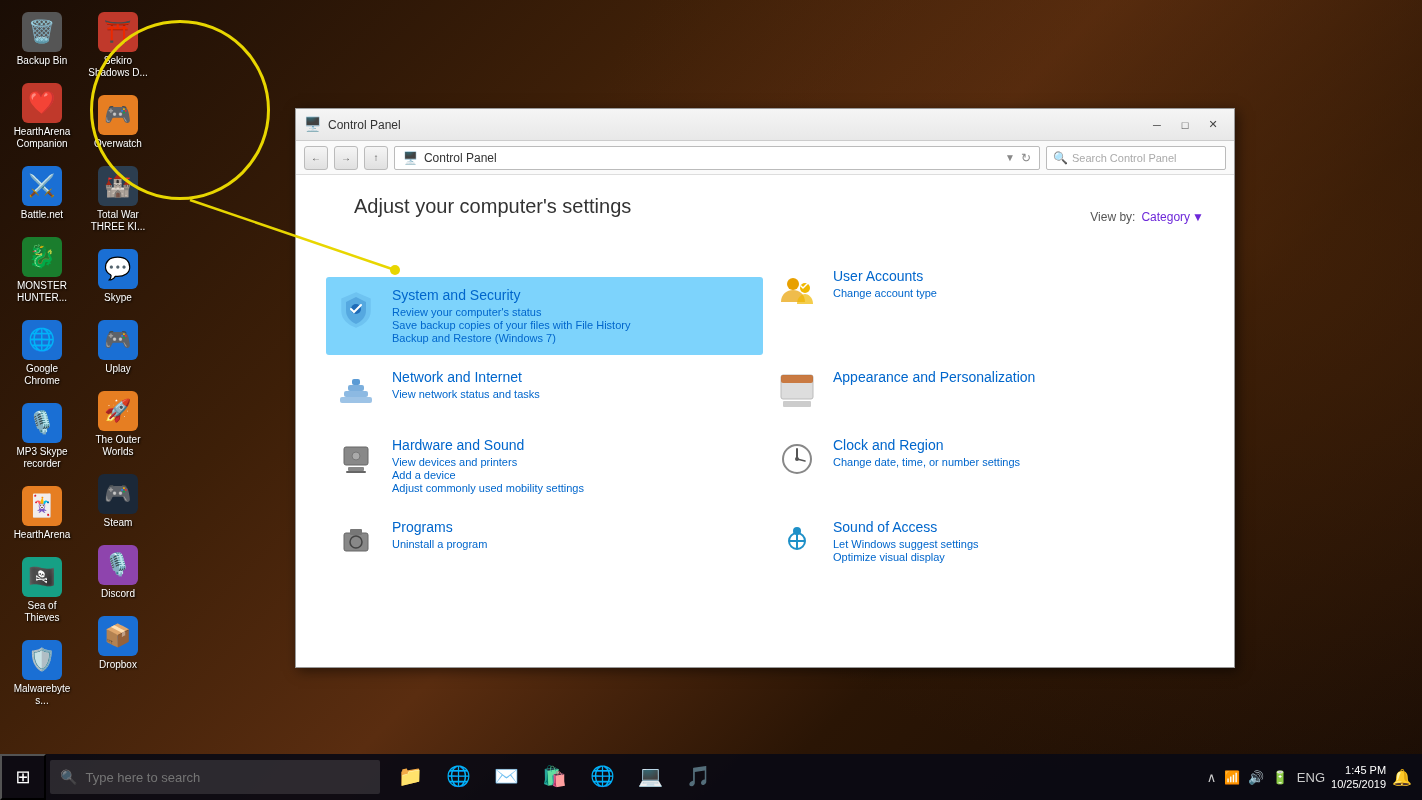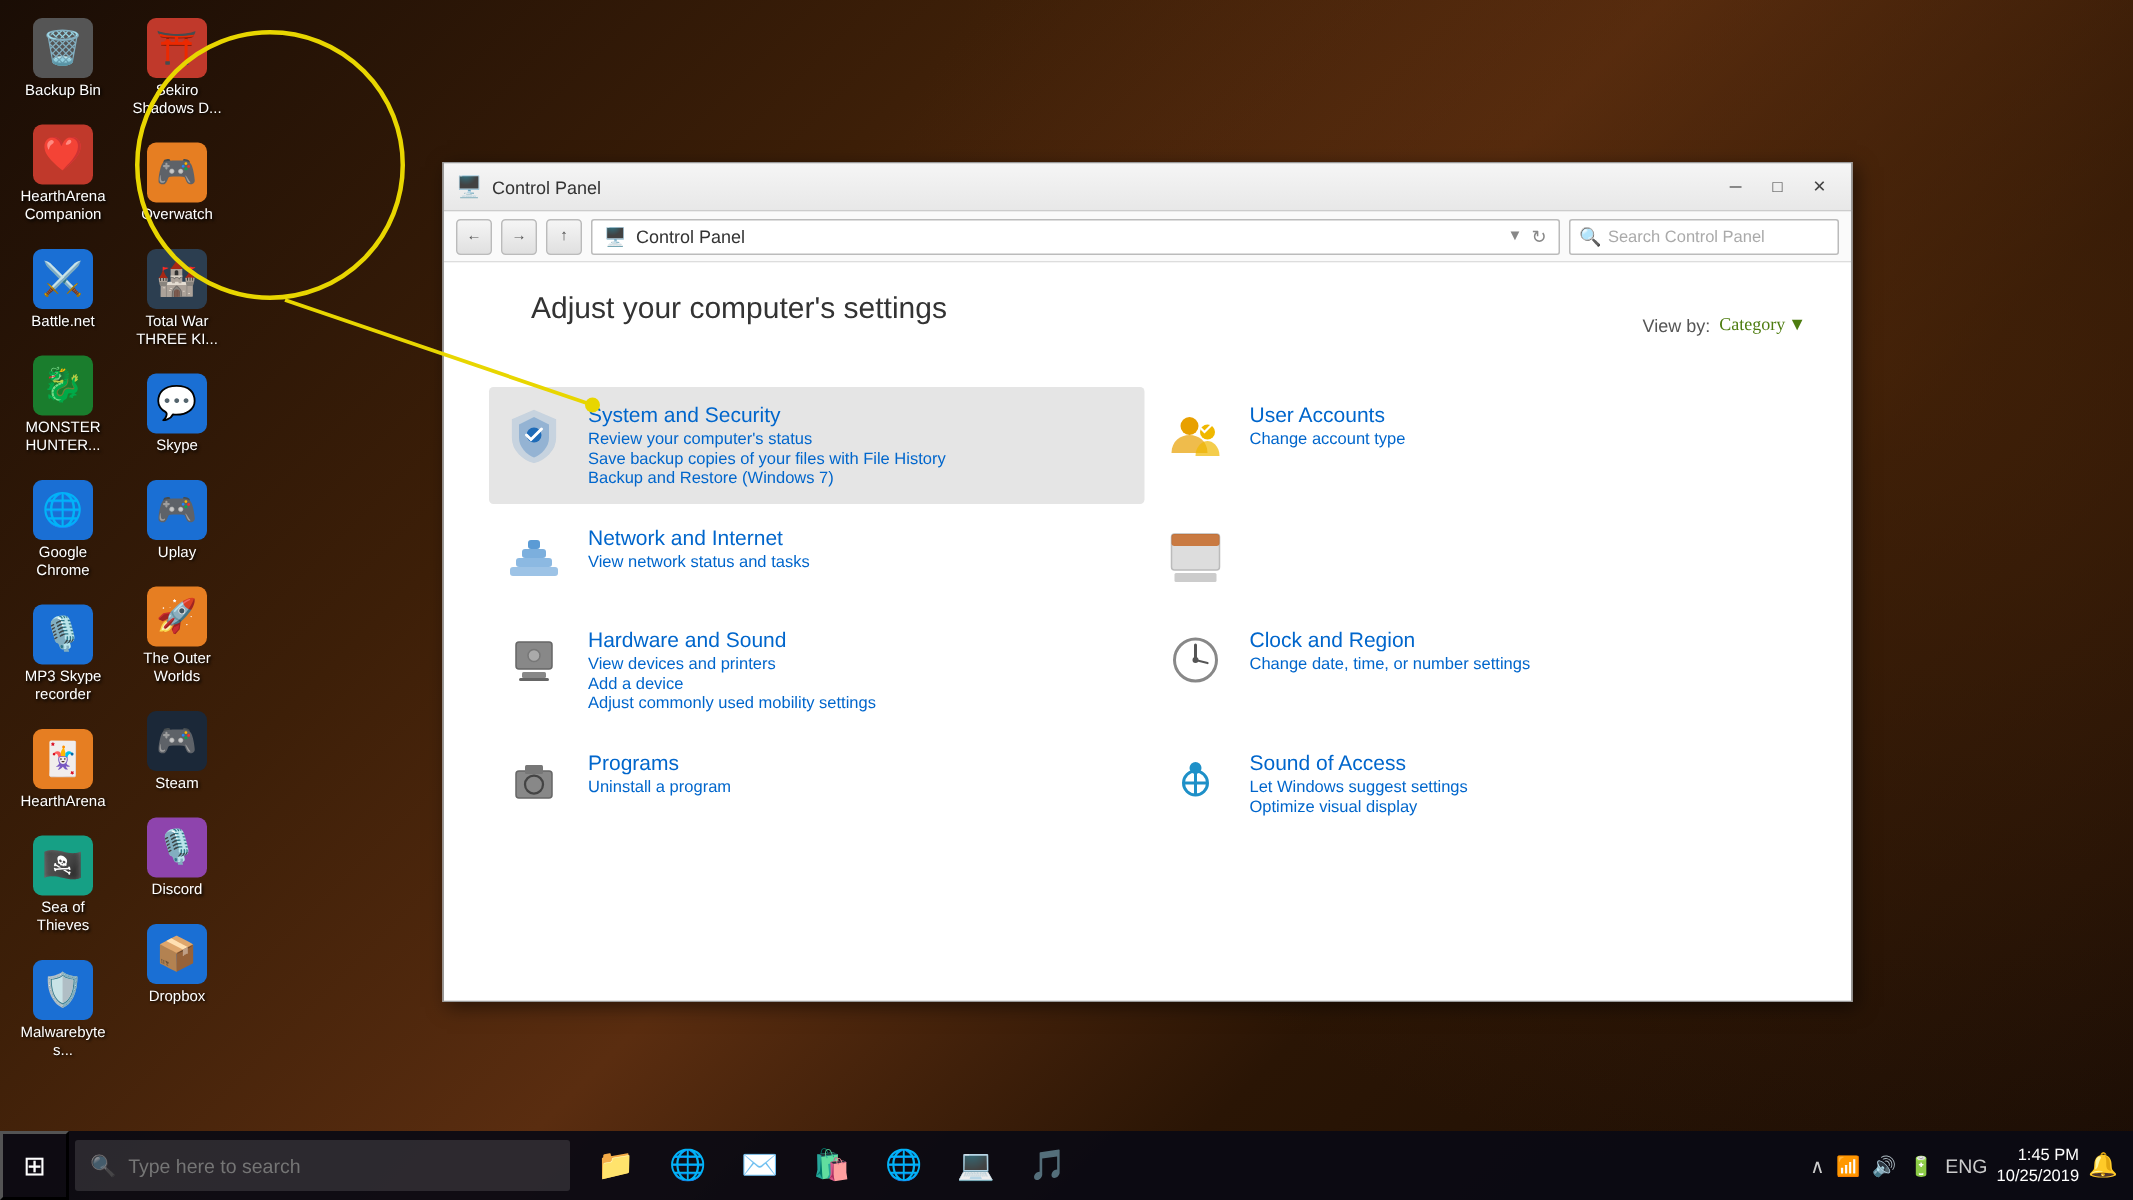--- a/index.html
+++ b/index.html
@@ -288,26 +288,25 @@
       right: 30px;
       top: 20px;
       display: flex;
       align-items: center;
       gap: 6px;
       font-size: 12px;
       color: #555;
     }
     .cp-viewby-select {
       font-size: 12px;
-      color: #4d7c0f;
+      color: #6d28d9;
       cursor: pointer;
       display: flex;
       align-items: flex-end;
       gap: 2px;
-      font-family: Liberation Serif, serif;
     }
 
     .cp-header-row {
       display: flex;
       justify-content: space-between;
       align-items: center;
       margin-bottom: 20px;
       margin-left: 28px;
     }
 
@@ -320,21 +319,22 @@
 
     .cp-category-item {
       display: flex;
       align-items: flex-start;
       padding: 10px 8px;
       gap: 14px;
       cursor: pointer;
       border-radius: 3px;
     }
     .cp-category-item.highlighted {
-      background: #e5e5e5;
+      background: #7dd3fc;
+      margin-top: 19px;
     }
 
     .cp-cat-icon {
       width: 44px;
       height: 44px;
       flex-shrink: 0;
       display: flex;
       align-items: center;
       justify-content: center;
       font-size: 28px;
@@ -556,20 +556,23 @@
             </div>
           </div>
           <div class="cp-category-item">
             <div class="cp-cat-icon">
               <svg width="40" height="40" viewBox="0 0 40 40">
                 <rect width="40" height="40" fill="transparent"></rect>
                 <rect x="4" y="4" width="32" height="24" rx="2" fill="#ddd" stroke="#bbb" stroke-width="1"></rect>
                 <rect x="4" y="4" width="32" height="8" rx="2" fill="#c05000" opacity="0.7"></rect>
                 <rect x="6" y="30" width="28" height="6" rx="1" fill="#ccc"></rect>
               </svg>
+            </div>
+            <div class="cp-cat-info">
+              <div class="cp-cat-title">Appearance and Personalization</div>
             </div>
           </div>
           <div class="cp-category-item">
             <div class="cp-cat-icon">
               <svg width="40" height="40" viewBox="0 0 40 40">
                 <rect width="40" height="40" fill="transparent"></rect>
                 <rect x="8" y="8" width="24" height="18" rx="2" fill="#888" stroke="#666" stroke-width="1"></rect>
                 <rect x="12" y="28" width="16" height="4" rx="1" fill="#888"></rect>
                 <rect x="10" y="32" width="20" height="2" rx="1" fill="#666"></rect>
                 <circle cx="20" cy="17" r="4" fill="#aaa" stroke="#777" stroke-width="1"></circle>

